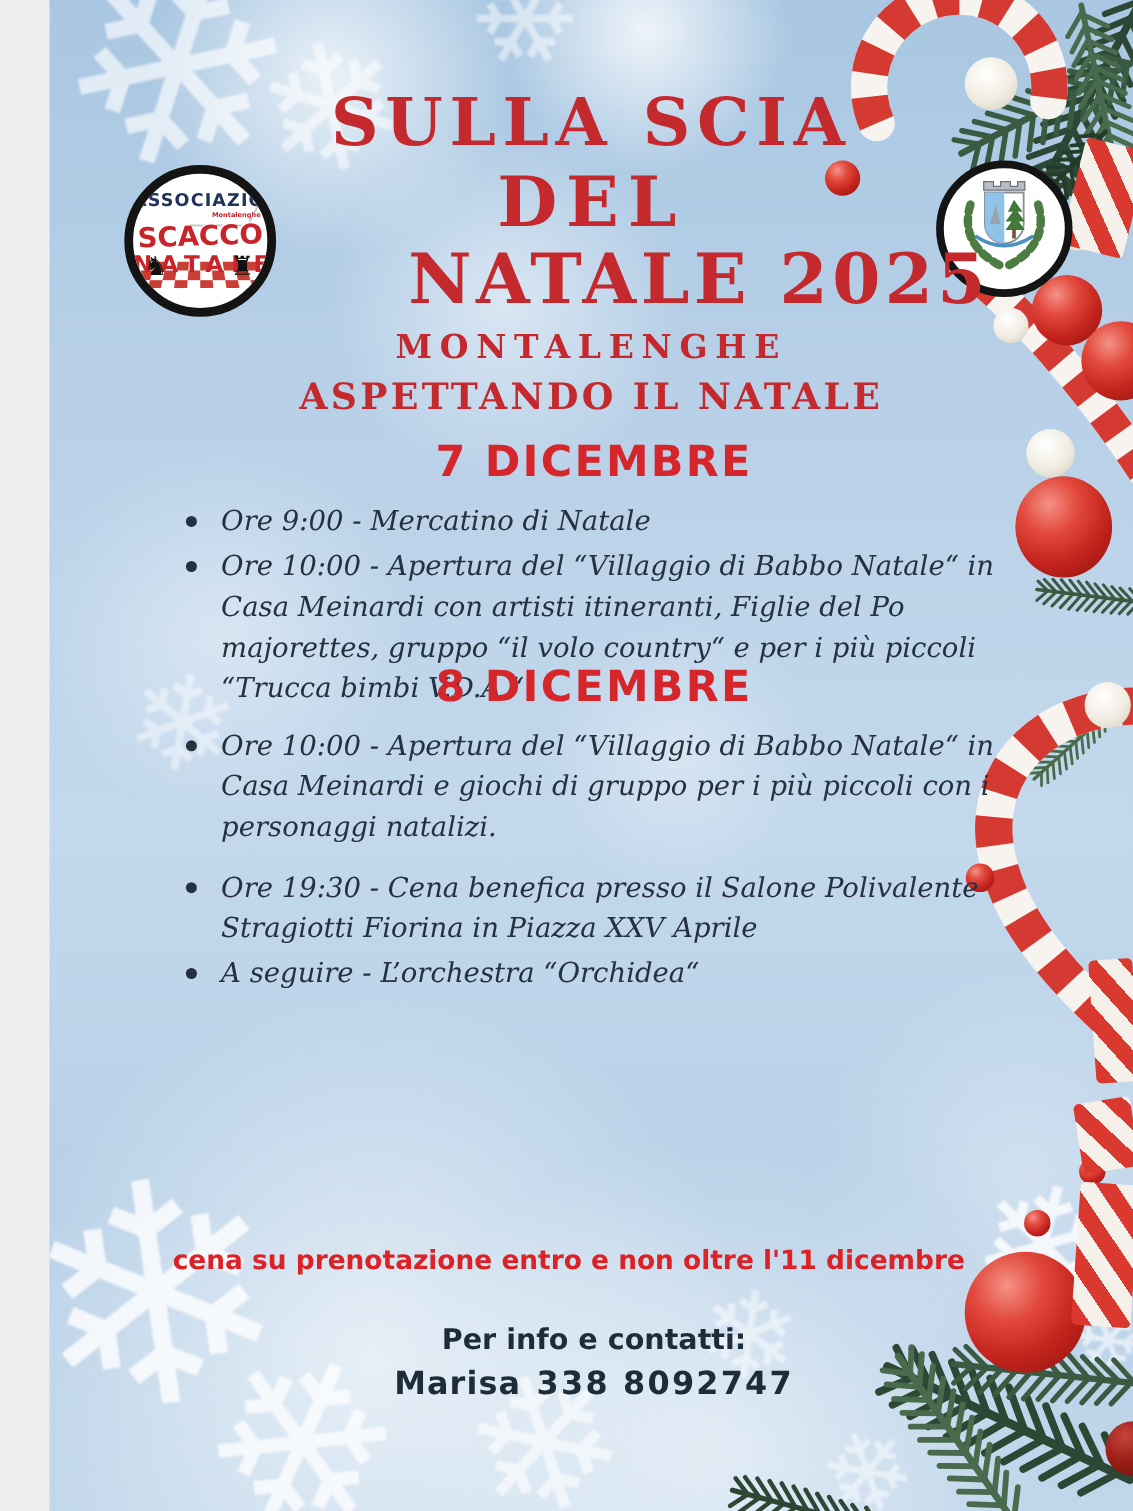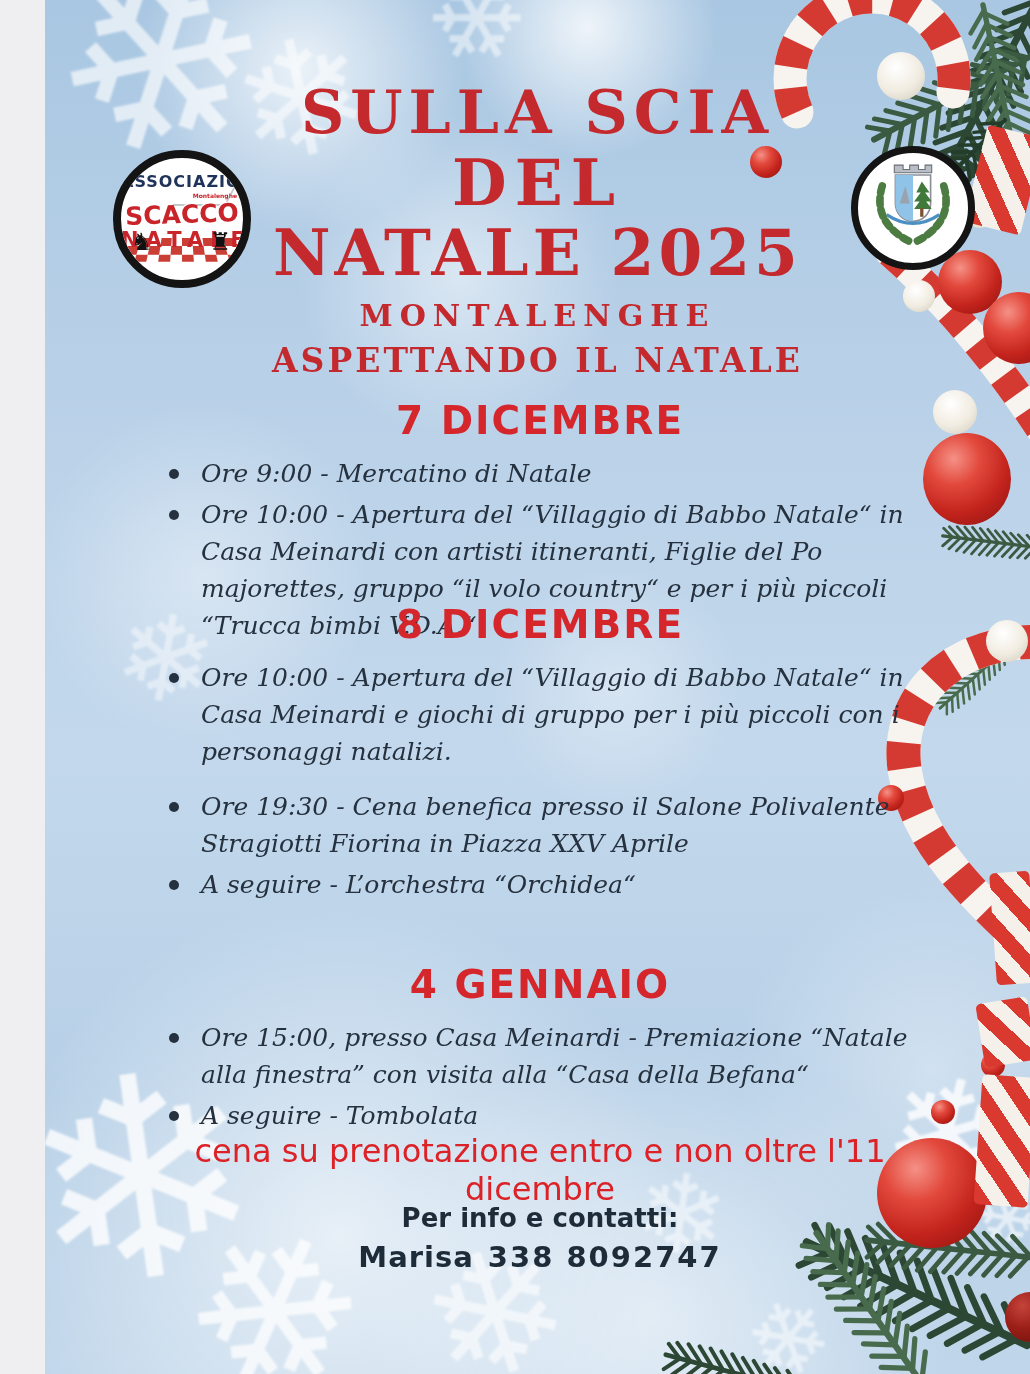--- a/index.html
+++ b/index.html
@@ -49,36 +49,36 @@
   .ls-piece { position:absolute; bottom:24px; font-size:24px; color:#111; z-index:3;
     font-family:"DejaVu Sans",sans-serif; }
   .logo-coat { position:absolute; left:806px; top:146px; width:124px; height:124px; z-index:3;
     background:#fff; border:7px solid #141414; border-radius:50%; box-sizing:border-box; overflow:hidden; }
 
   
   .header-text { position:absolute; left:130px; width:725px; top:76px; z-index:4; text-align:center;
     color:#c4292e; font-family:"DejaVu Serif",serif; font-weight:bold; }
   .t1 { font-size:60px; letter-spacing:6px; line-height:72px; }
   .t2 { font-size:63px; letter-spacing:8px; line-height:70px; }
-  .t3 { font-size:63px; letter-spacing:4px; line-height:70px; }
+  .t3 { font-size:63px; letter-spacing:4px; line-height:70px;text-align:right; }
   .sub1 { font-size:30px; letter-spacing:7px; line-height:44px; margin-top:6px; }
   .sub2 { font-size:33px; letter-spacing:3px; line-height:46px; }
 
   .section { position:absolute; left:112px; width:766px; z-index:4; }
   .s1 { top:398px; } .s2 { top:602px; } .s3 { top:788px; } .s4 { top:962px; }
   .sec-h { margin:0 0 12px 0; text-align:center; font-family:"DejaVu Sans",sans-serif;
     font-weight:bold; font-size:39px; letter-spacing:2px; color:#d5262c; }
   .event-item { position:relative; padding-left:44px; margin-bottom:4px;
     font-family:"DejaVu Serif",serif; font-style:italic; font-size:25px; line-height:37px;
     color:#25313f; }
   .event-item::before { content:""; position:absolute; left:12px; top:14px; width:10px; height:10px;
     border-radius:50%; background:#25313f; }
 
-  .note { position:absolute; left:112px; width:766px; top:1132px; z-index:4; text-align:center;
-    font-family:"DejaVu Sans",sans-serif; font-weight:normal; font-size:32px; color:#dc2127; }
+  .note { position:absolute; left:112px; width:766px; top:1132px; z-index:4; text-align:left;
+    font-family:"DejaVu Sans",sans-serif; font-weight:bold; font-size:24px; color:#dc2127; }
   .contacts { position:absolute; left:112px; width:766px; top:1200px; z-index:4; text-align:center;
     font-family:"DejaVu Sans",sans-serif; font-weight:bold; color:#1e2b39; }
   .c-head { font-size:26px; line-height:36px; }
   .c-row { font-size:29px; line-height:43px; letter-spacing:1px; }
   .c-row .phone { margin-left:14px; letter-spacing:2px; }
 </style>
 </head>
 <body>
 
 <div class="canvas">
@@ -194,25 +194,20 @@
     <div class="section s2">
       <h2 class="sec-h">8 DICEMBRE</h2>
       <div class="event-item">Ore 10:00 - Apertura del “Villaggio di Babbo Natale“ in Casa Meinardi e giochi di gruppo per i più piccoli con i personaggi natalizi.</div>
     </div>
 
     <div class="section s3">
       <div class="event-item">Ore 19:30 - Cena benefica presso il Salone Polivalente Stragiotti Fiorina in Piazza XXV Aprile</div>
       <div class="event-item">A seguire - L’orchestra “Orchidea“</div>
     </div>
 
-    <div class="section s4">
-      <h2 class="sec-h">4 GENNAIO</h2>
-      <div class="event-item">Ore 15:00, presso Casa Meinardi - Premiazione “Natale alla finestra” con visita alla “Casa della Befana“</div>
-      <div class="event-item">A seguire - Tombolata</div>
-    </div>
 
     <div class="note">cena su prenotazione entro e non oltre l'11 dicembre</div>
 
     <div class="contacts">
       <div class="c-head">Per info e contatti:</div>
       <div class="c-row">
         <span>Marisa</span><span class="phone">338 8092747</span>
       </div>
     </div>
 

